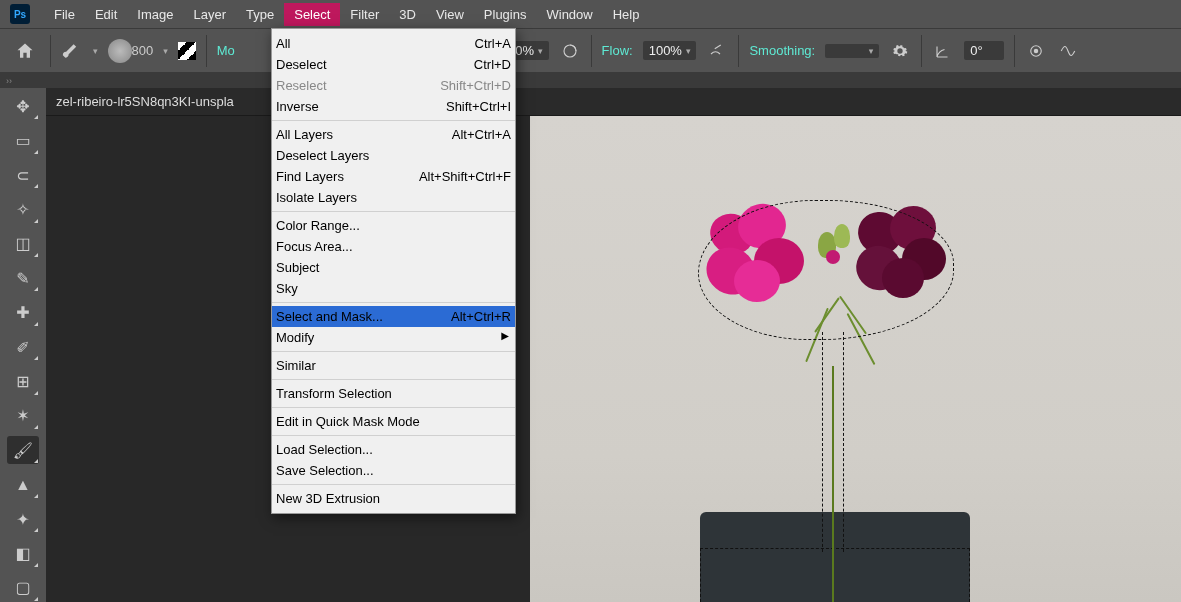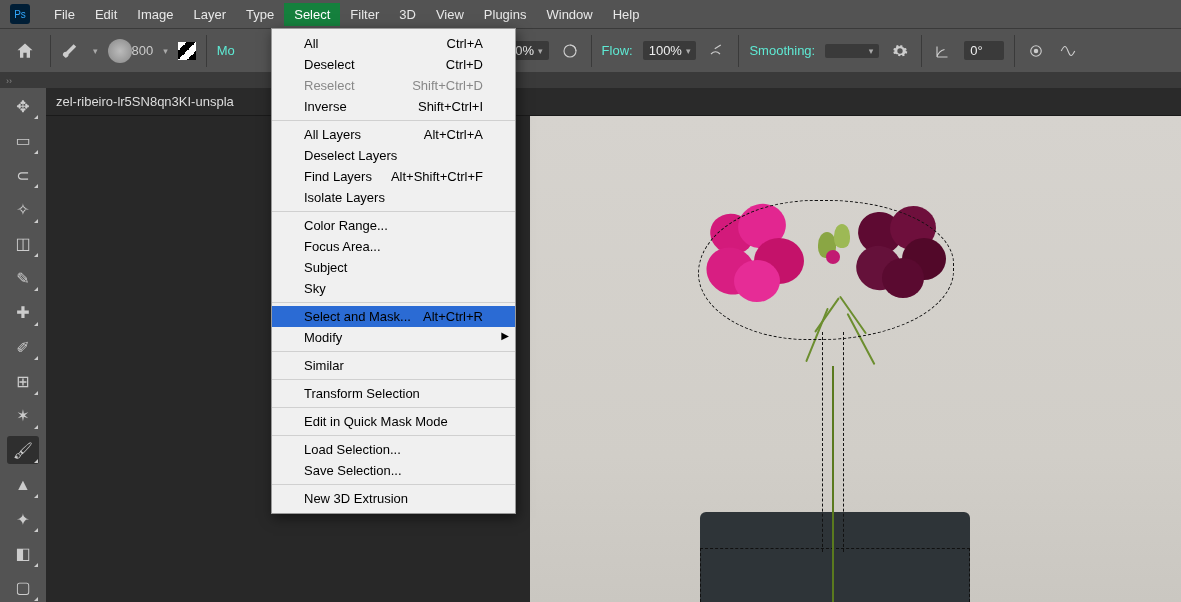--- a/index.html
+++ b/index.html
@@ -1,20 +1,20 @@
 <!DOCTYPE html>
 <html><head>
 <meta charset="utf-8">
 <style>
 *{margin:0;padding:0;box-sizing:border-box;font-family:"Segoe UI",Arial,sans-serif;font-size:13px;user-select:none}
 body{background:#282828;width:1181px;height:602px;overflow:hidden;position:relative}
 .menubar{height:28px;background:#535353;display:flex;align-items:center;padding-left:10px;color:#e8e8e8}
-.ps-logo{width:20px;height:20px;background:#001e36;border-radius:3px;display:flex;align-items:center;justify-content:center;color:#31a8ff;font-weight:normal;font-size:10px;margin-right:14px}
+.ps-logo{width:20px;height:20px;background:#001e36;border-radius:3px;display:flex;align-items:center;justify-content:center;color:#31a8ff;font-weight:bold;font-size:10px;margin-right:14px}
 .menu-item{padding:4px 10px;cursor:default}
-.menu-item.active{background:#15803d;color:#fff}
+.menu-item.active{background:#be185d;color:#fff}
 .optbar{height:44px;background:#535353;border-top:1px solid #3a3a3a;display:flex;align-items:center;padding:0 10px;gap:10px;color:#ccc}
 .home-icon{width:30px;height:30px;background:#535353;display:flex;align-items:center;justify-content:center}
 .brush-dot{width:24px;height:24px;border-radius:50%;background:radial-gradient(#bbb,#888)}
 .brush-size{display:flex;flex-direction:row;align-items:center;color:#ccc;font-size:11px}
 .sep{width:1px;height:32px;background:#3a3a3a}
 .chk{width:18px;height:18px;background:linear-gradient(135deg,#fff 0 25%,#000 25% 50%,#fff 50% 75%,#000 75% 100%)}
 .lbl{color:#5eead4}
 .field{background:#3a3a3a;padding:2px 6px;border-radius:2px;color:#eee;display:inline-flex;align-items:center;gap:4px}
 .field .carat{font-size:9px;color:#aaa}
 .icon-btn{width:22px;height:22px;color:#ccc;display:flex;align-items:center;justify-content:center}
@@ -24,21 +24,21 @@
 .toolbar{width:46px;background:#535353;display:flex;flex-direction:column;align-items:center;padding-top:4px;gap:6px}
 .tool{width:32px;height:32px;display:flex;align-items:center;justify-content:center;color:#ccc;position:relative;border-radius:3px}
 .tool.active{background:#2f2f2f}
 .tool .t{position:absolute;right:1px;bottom:1px;width:0;height:0;border-right:4px solid #ccc;border-top:4px solid transparent}
 .doc-area{flex:1;display:flex;flex-direction:column}
 .doc-tab{height:28px;background:#2a2a2a;display:flex;align-items:center;padding-left:10px;color:#ddd;border-bottom:1px solid #1a1a1a}
 .canvas{flex:1;background:#282828;position:relative;overflow:hidden}
 .photo{position:absolute;left:484px;top:0;right:0;bottom:0;background:linear-gradient(180deg,#d6d3ce 0%,#d1cec8 70%,#cac7c1 100%);overflow:hidden}
 
 .dropdown{position:absolute;left:271px;top:28px;width:245px;background:#f0f0f0;border:1px solid #999;box-shadow:2px 4px 12px rgba(0,0,0,.5);padding:4px 0;z-index:1000}
-.mi{display:flex;justify-content:space-between;padding:3px 32px;color:#000;cursor:default;position:relative}
+.mi{display:flex;justify-content:space-between;padding:3px 4px;color:#000;cursor:default;position:relative}
 .mi.disabled{color:#888}
 .mi.highlight{background:#2b6bd4;color:#000000}
 .mi .arrow{position:absolute;right:6px;font-size:10px}
 .msep{height:1px;background:#d0d0d0;margin:3px 0}
 
 .stem{position:absolute;width:2px;height:260px;background:#5a7a1e;left:302px;top:250px}
 .branch{position:absolute;background:#6c8e2f;height:2px;border-radius:2px}
 .flcluster{position:absolute;border-radius:50%}
 .petal{position:absolute;border-radius:50% 50% 50% 50%}
 .pot{position:absolute;left:170px;bottom:-50px;width:270px;height:140px;background:#2e3438;border-radius:6px}

